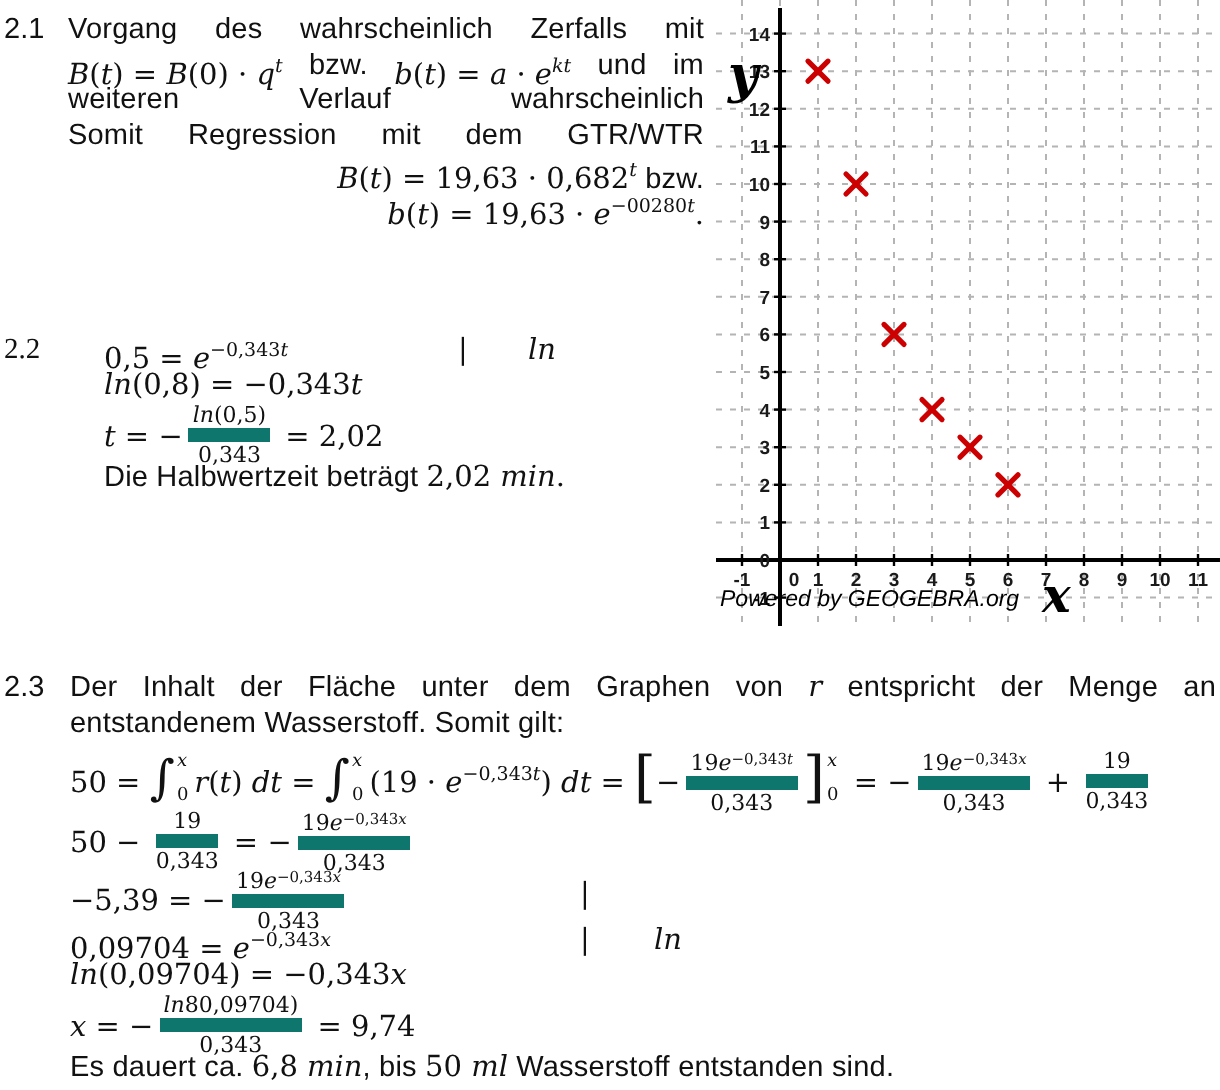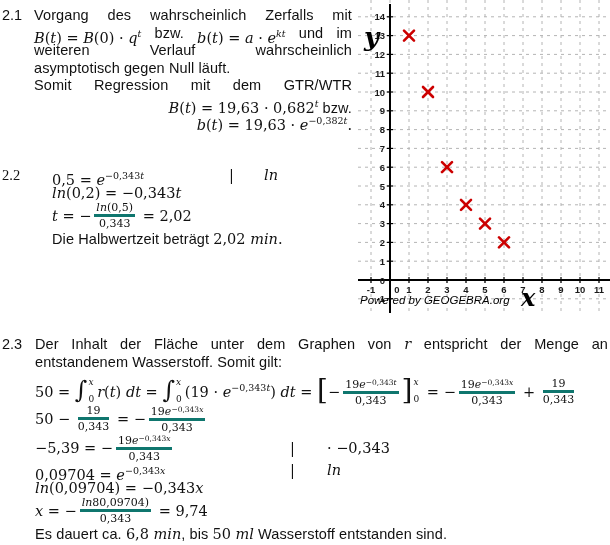--- a/index.html
+++ b/index.html
@@ -21,21 +21,21 @@
   .tall{height:29px;line-height:29px;}
   .xtall{height:33px;line-height:33px;}
 
   .m{font-family:"DejaVu Serif",serif;letter-spacing:0;}
   .i{font-family:"DejaVu Serif",serif;font-style:italic;letter-spacing:0;}
   .sup{font-size:9.5px;vertical-align:6px;letter-spacing:0;}
   .sup .m,.sup .i{font-size:9.5px;}
 
   .frac{display:inline-block;vertical-align:middle;text-align:center;
         margin:0 3px;transform:translateY(-2px);line-height:normal;}
-  .fn{display:block;font-size:11px;line-height:13px;border-bottom:3px solid #0f766e;
+  .fn{display:block;font-size:11px;line-height:13px;border-bottom:7px solid #0f766e;
       padding:1px 2px 0 2px;font-family:"DejaVu Serif",serif;}
   .fd{display:block;font-size:11px;line-height:13px;font-family:"DejaVu Serif",serif;}
   .fn .sup{font-size:7.5px;vertical-align:3px;}
   .fn .sup .m,.fn .sup .i{font-size:7.5px;}
 
   .int{font-size:24px;font-family:"DejaVu Serif",serif;display:inline-block;
        vertical-align:middle;transform:translateY(-3px);line-height:20px;}
   .bigbr{font-size:28px;font-family:"DejaVu Serif",serif;display:inline-block;
        vertical-align:middle;transform:translateY(-3px);line-height:24px;font-weight:300;}
   .lim{display:inline-flex;flex-direction:column;justify-content:space-between;
@@ -53,41 +53,40 @@
 </style>
 </head>
 <body>
 
 <div class="page">
   <span id="n21" class="secnum">2.1</span>
   <div id="b21" class="secbody">
       <div class="line just"><span class="chunk"><span class="tk ">Vorgang</span></span><span class="chunk"><span class="tk ">des</span></span><span class="chunk"><span class="tk ">wahrscheinlich</span></span><span class="chunk"><span class="tk ">Zerfalls</span></span><span class="chunk"><span class="tk ">mit</span></span></div>
       <div class="line just"><span class="chunk"><span class="tk i">B</span><span class="tk m">(</span><span class="tk i">t</span><span class="tk m">) = </span><span class="tk i">B</span><span class="tk m">(0) · </span><span class="tk i">q</span><span class="sup"><span class="tk i">t</span></span></span><span class="chunk"><span class="tk ">bzw.</span></span><span class="chunk"><span class="tk i">b</span><span class="tk m">(</span><span class="tk i">t</span><span class="tk m">) = </span><span class="tk i">a</span><span class="tk m"> · </span><span class="tk i">e</span><span class="sup"><span class="tk i">kt</span></span></span><span class="chunk"><span class="tk ">und</span></span><span class="chunk"><span class="tk ">im</span></span></div>
       <div class="line just"><span class="chunk"><span class="tk ">weiteren</span></span><span class="chunk"><span class="tk ">Verlauf</span></span><span class="chunk"><span class="tk ">wahrscheinlich</span></span></div>
-      <div class="line"><span class="tk ">asymptotisch gegen Null läuft.</span></div>
       <div class="line just"><span class="chunk"><span class="tk ">Somit</span></span><span class="chunk"><span class="tk ">Regression</span></span><span class="chunk"><span class="tk ">mit</span></span><span class="chunk"><span class="tk ">dem</span></span><span class="chunk"><span class="tk ">GTR/WTR</span></span></div>
       <div class="line ind"><span class="tk i">B</span><span class="tk m">(</span><span class="tk i">t</span><span class="tk m">) = 19,63 · 0,682</span><span class="sup"><span class="tk i">t</span></span><span class="tk "> bzw.</span></div>
-      <div class="line ind"><span class="tk i">b</span><span class="tk m">(</span><span class="tk i">t</span><span class="tk m">) = 19,63 · </span><span class="tk i">e</span><span class="sup"><span class="tk m">−0,382</span><span class="tk i">t</span></span><span class="tk m">.</span></div>
+      <div class="line ind"><span class="tk i">b</span><span class="tk m">(</span><span class="tk i">t</span><span class="tk m">) = 19,63 · </span><span class="tk i">e</span><span class="sup"><span class="tk m">−00280</span><span class="tk i">t</span></span><span class="tk m">.</span></div>
     </div>
 
   <span id="n22" class="secnum">2.2</span>
   <div id="b22" class="secbody">
       <div class="line"><span class="tk m">0,5 = </span><span class="tk i">e</span><span class="sup"><span class="tk m">−0,343</span><span class="tk i">t</span></span><span class="tk m abs p1">|</span><span class="tk i abs p2">ln</span></div>
-      <div class="line"><span class="tk i">ln</span><span class="tk m">(0,2) = −0,343</span><span class="tk i">t</span></div>
+      <div class="line"><span class="tk i">ln</span><span class="tk m">(0,8) = −0,343</span><span class="tk i">t</span></div>
       <div class="line tall"><span class="tk i">t</span><span class="tk m"> = −</span><span class="frac"><span class="fn"><span class="tk i">ln</span><span class="tk m">(0,5)</span></span><span class="fd"><span class="tk m">0,343</span></span></span><span class="tk m"> = 2,02</span></div>
       <div class="line"><span class="tk ">Die Halbwertzeit beträgt </span><span class="tk m">2,02 </span><span class="tk i">min</span><span class="tk m">.</span></div>
     </div>
 
   <span id="n23" class="secnum">2.3</span>
   <div id="b23" class="secbody">
       <div class="line just"><span class="chunk"><span class="tk ">Der</span></span><span class="chunk"><span class="tk ">Inhalt</span></span><span class="chunk"><span class="tk ">der</span></span><span class="chunk"><span class="tk ">Fläche</span></span><span class="chunk"><span class="tk ">unter</span></span><span class="chunk"><span class="tk ">dem</span></span><span class="chunk"><span class="tk ">Graphen</span></span><span class="chunk"><span class="tk ">von</span></span><span class="chunk"><span class="tk i">r</span></span><span class="chunk"><span class="tk ">entspricht</span></span><span class="chunk"><span class="tk ">der</span></span><span class="chunk"><span class="tk ">Menge</span></span><span class="chunk"><span class="tk ">an</span></span></div>
       <div class="line"><span class="tk ">entstandenem Wasserstoff. Somit gilt:</span></div>
       <div class="line xtall"><span class="tk m">50 = </span><span class="tk int">∫</span><span class="lim"><span><span class="tk i">x</span></span><span><span class="tk m">0</span></span></span><span class="tk i">r</span><span class="tk m">(</span><span class="tk i">t</span><span class="tk m">) </span><span class="tk i">dt</span><span class="tk m"> = </span><span class="tk int">∫</span><span class="lim"><span><span class="tk i">x</span></span><span><span class="tk m">0</span></span></span><span class="tk m">(19 · </span><span class="tk i">e</span><span class="sup"><span class="tk m">−0,343</span><span class="tk i">t</span></span><span class="tk m">) </span><span class="tk i">dt</span><span class="tk m"> = </span><span class="tk bigbr">[</span><span class="tk m">−</span><span class="frac"><span class="fn"><span class="tk m">19</span><span class="tk i">e</span><span class="sup"><span class="tk m">−0,343</span><span class="tk i">t</span></span></span><span class="fd"><span class="tk m">0,343</span></span></span><span class="tk bigbr">]</span><span class="lim"><span><span class="tk i">x</span></span><span><span class="tk m">0</span></span></span><span class="tk m"> = −</span><span class="frac"><span class="fn"><span class="tk m">19</span><span class="tk i">e</span><span class="sup"><span class="tk m">−0,343</span><span class="tk i">x</span></span></span><span class="fd"><span class="tk m">0,343</span></span></span><span class="tk m"> + </span><span class="frac"><span class="fn"><span class="tk m">19</span></span><span class="fd"><span class="tk m">0,343</span></span></span></div>
       <div class="line tall"><span class="tk m">50 − </span><span class="frac"><span class="fn"><span class="tk m">19</span></span><span class="fd"><span class="tk m">0,343</span></span></span><span class="tk m"> = −</span><span class="frac"><span class="fn"><span class="tk m">19</span><span class="tk i">e</span><span class="sup"><span class="tk m">−0,343</span><span class="tk i">x</span></span></span><span class="fd"><span class="tk m">0,343</span></span></span></div>
-      <div class="line tall"><span class="tk m">−5,39 = −</span><span class="frac"><span class="fn"><span class="tk m">19</span><span class="tk i">e</span><span class="sup"><span class="tk m">−0,343</span><span class="tk i">x</span></span></span><span class="fd"><span class="tk m">0,343</span></span></span><span class="tk m abs p3">|</span><span class="tk m abs p4">· −0,343</span></div>
+      <div class="line tall"><span class="tk m">−5,39 = −</span><span class="frac"><span class="fn"><span class="tk m">19</span><span class="tk i">e</span><span class="sup"><span class="tk m">−0,343</span><span class="tk i">x</span></span></span><span class="fd"><span class="tk m">0,343</span></span></span><span class="tk m abs p3">|</span></div>
       <div class="line"><span class="tk m">0,09704 = </span><span class="tk i">e</span><span class="sup"><span class="tk m">−0,343</span><span class="tk i">x</span></span><span class="tk m abs p3">|</span><span class="tk i abs p4">ln</span></div>
       <div class="line"><span class="tk i">ln</span><span class="tk m">(0,09704) = −0,343</span><span class="tk i">x</span></div>
       <div class="line tall"><span class="tk i">x</span><span class="tk m"> = −</span><span class="frac"><span class="fn"><span class="tk i">ln</span><span class="tk m">80,09704)</span></span><span class="fd"><span class="tk m">0,343</span></span></span><span class="tk m"> = 9,74</span></div>
       <div class="line"><span class="tk ">Es dauert ca. </span><span class="tk m">6,8 </span><span class="tk i">min</span><span class="tk ">, bis </span><span class="tk m">50 </span><span class="tk i">ml</span><span class="tk "> Wasserstoff entstanden sind.</span></div>
     </div>
 
   <div class="graph">
     <svg id="chart-svg" width="252" height="313" viewBox="0 0 252 313">
         <g stroke="#b4b4b4" stroke-width="1" stroke-dasharray="3,4">
           <line x1="13" y1="0" x2="13" y2="313"></line>

